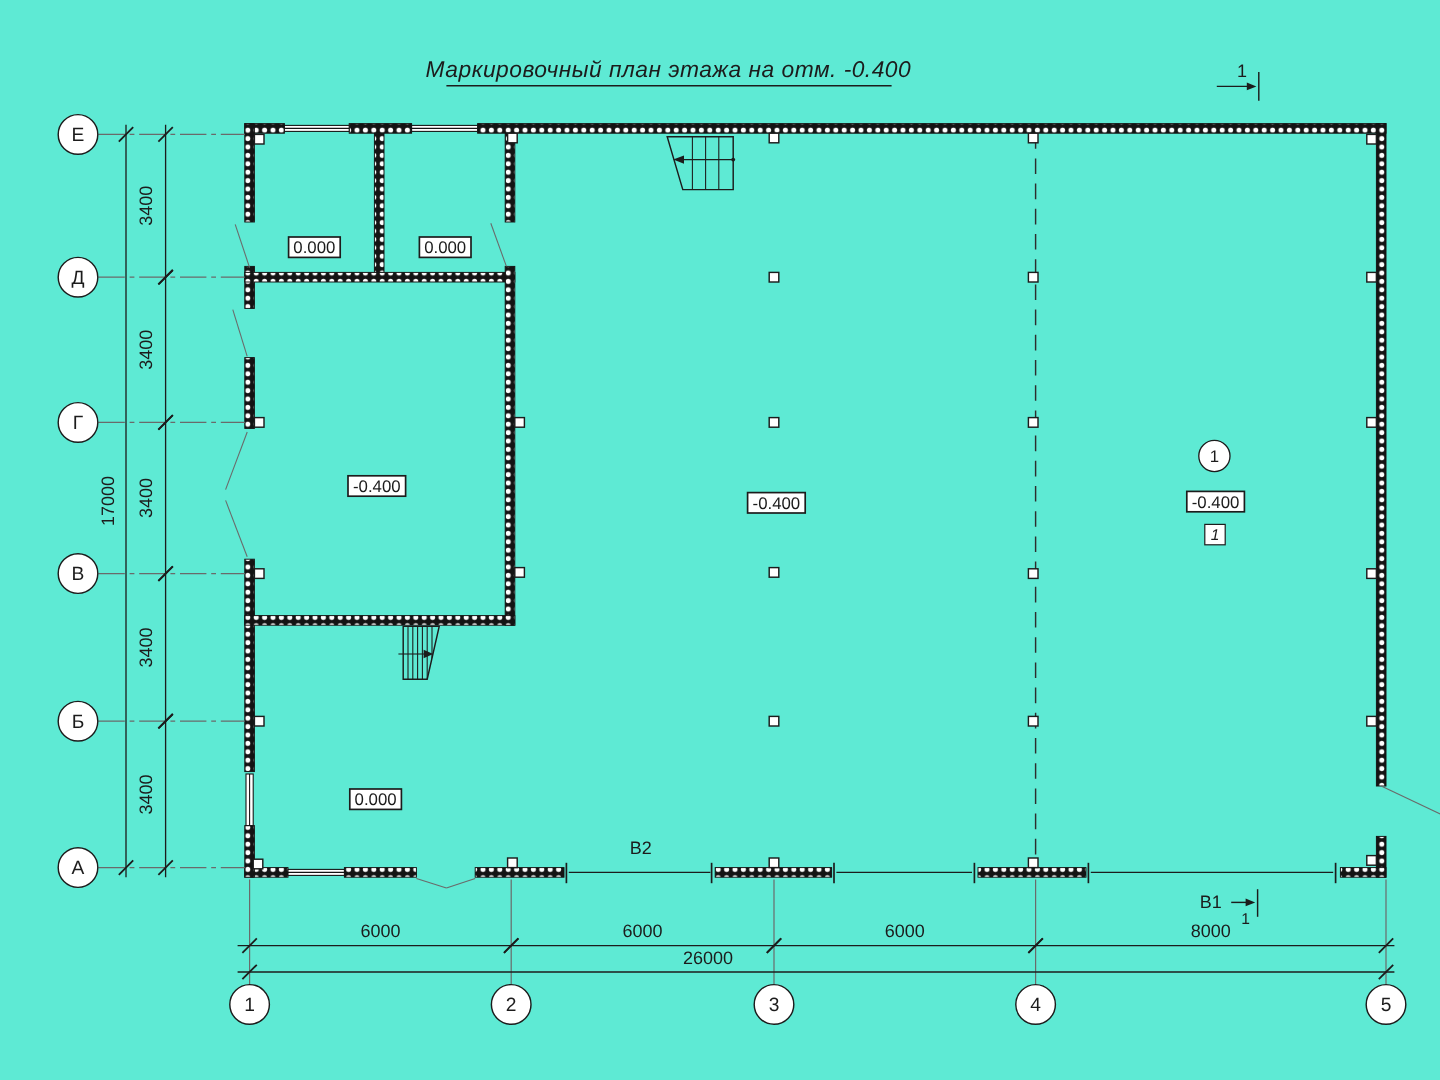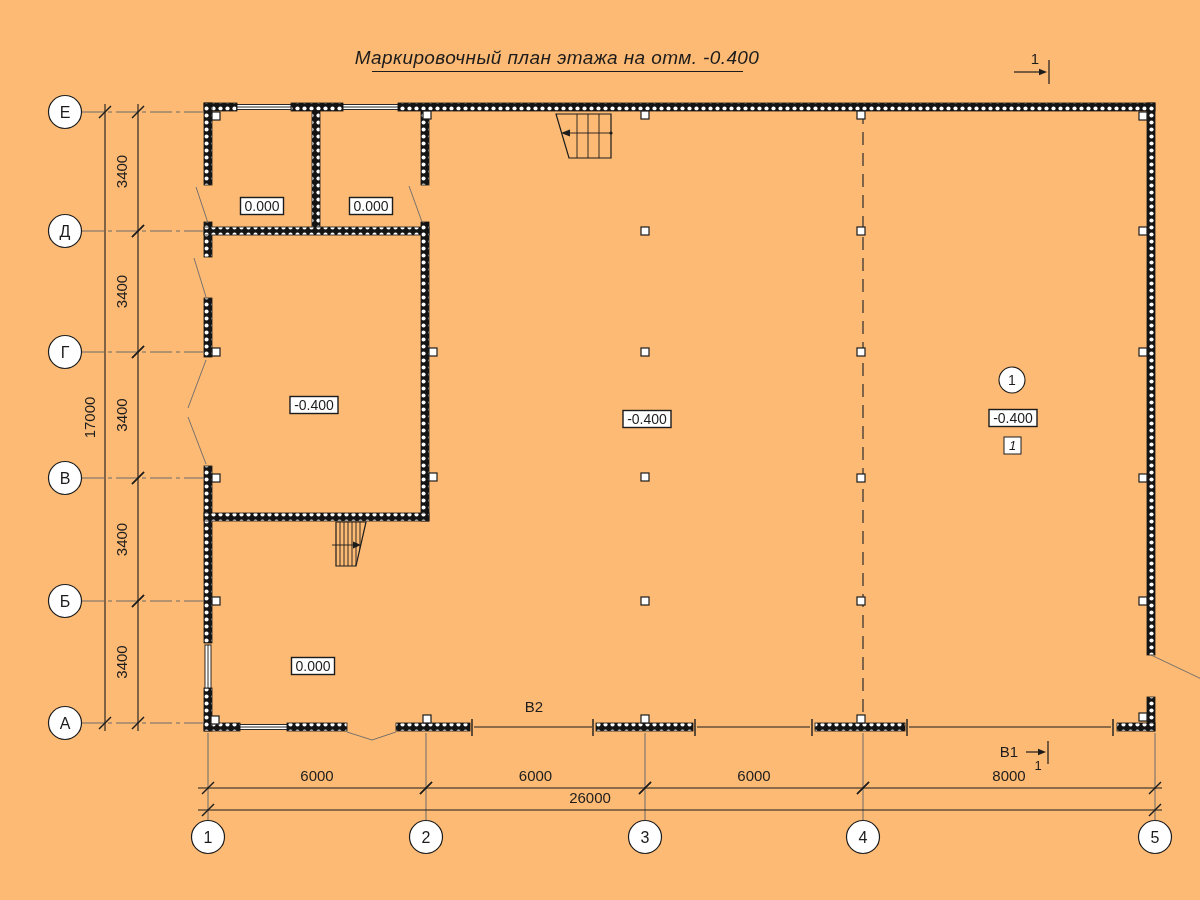--- a/index.html
+++ b/index.html
@@ -1,16 +1,16 @@
 <!DOCTYPE html>
 <html><head>
 <meta charset="utf-8">
 <style>
   html,body{margin:0;padding:0;background:#fff;}
-  .sheet{position:relative;width:1200px;height:900px;background:#fdba74;overflow:hidden;}
+  .sheet{position:relative;width:1200px;height:900px;background:#5eead4;overflow:hidden;}
   #plan{display:block;}
   #plan text{font-family:"Liberation Sans", sans-serif;}
   .title-text{font-style:italic;letter-spacing:.4px;}
   .tag-italic{font-style:italic;}
 </style>
 </head>
 <body>
 
 <div class="sheet">
 <svg id="plan" width="1200" height="900" viewBox="0 0 1200 900">

